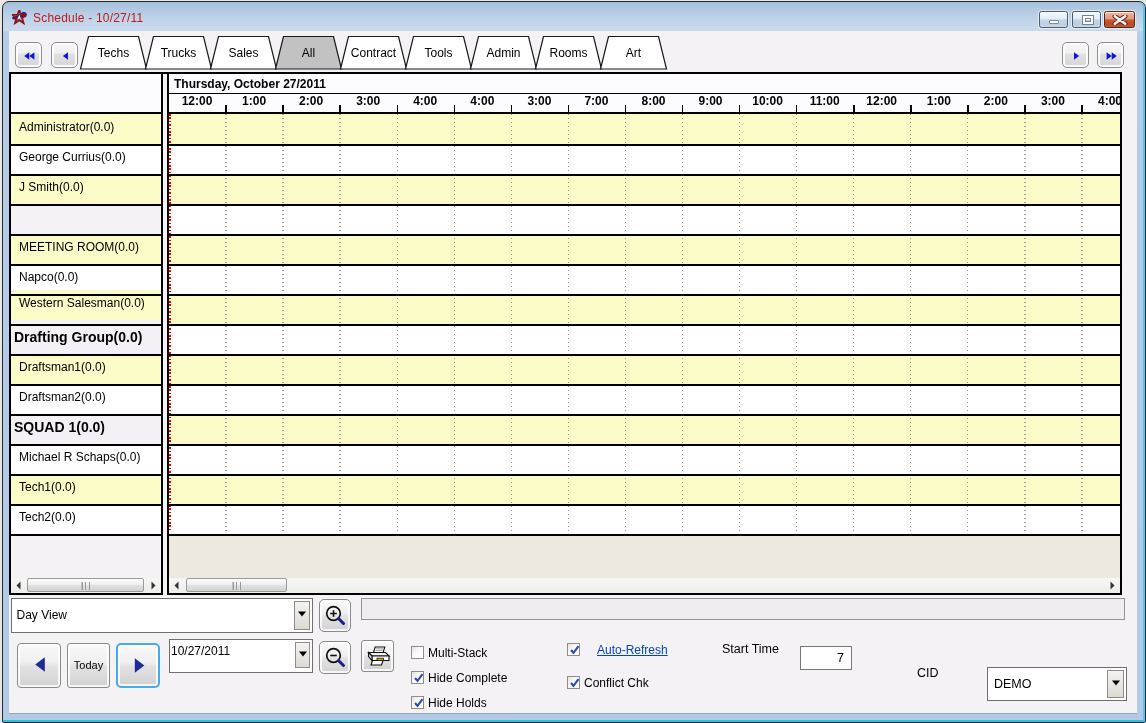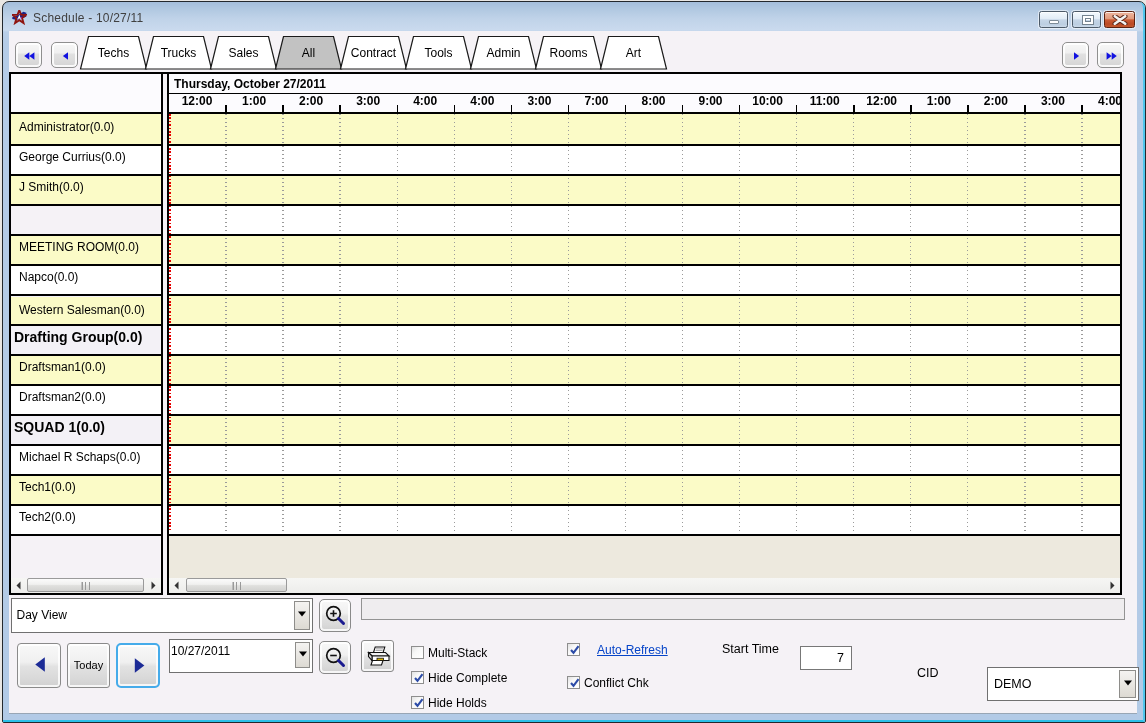--- a/index.html
+++ b/index.html
@@ -2,21 +2,21 @@
 <html><head><meta charset="utf-8"><style>
 *{margin:0;padding:0;box-sizing:border-box}
 html,body{width:1146px;height:723px;overflow:hidden}
 body{font-family:"Liberation Sans",sans-serif;background:#E9E7E4;position:relative}
 .a{position:absolute}
 .win{left:1.5px;top:1px;width:1144.5px;height:722px;border:1.2px solid #23282d;border-radius:7px 7px 2px 2px;
  background:linear-gradient(to bottom,#A4BEDB 0px,#AFC7E0 6px,#C0D3E9 17px,#CADAEE 28px,#B9CFE8 30px,#B5CCE7 40px,#B2CAE6 100%);}
 .winedge{left:2.5px;top:2px;width:1142px;height:719.5px;border-radius:6px 6px 1px 1px;
  border-right:2px solid #4FC6EC;border-bottom:2px solid #2AC0E8;pointer-events:none}
 .client{left:9px;top:31px;width:1128px;height:682.5px;background:#F5F2F6;border-bottom:1px solid #98A6B5}
-.title{left:33px;top:11px;font-size:12px;color:#404040;letter-spacing:0.2px}
+.title{left:33px;top:11px;font-size:12px;color:#b91c1c;letter-spacing:0.2px}
 .capbtn{top:11px;height:17px;border:1px solid #4D5A68;border-radius:2.5px;box-shadow:0 0 0 1px rgba(255,255,255,.55), inset 0 1px 0 rgba(255,255,255,.75);}
 .capbtn.mm{background:linear-gradient(to bottom,#F4F9FD 0%,#E2ECF6 46%,#C6D6E7 52%,#BCCEE1 82%,#CBDAE9 100%)}
 .capbtn.cl{background:linear-gradient(to bottom,#EFB7A0 0%,#E19B7D 46%,#CB5B34 52%,#BB4A25 80%,#C4592F 100%);border-color:#5E2210}
 .navb{width:27px;height:26px;top:42px;border:1px solid #8F8F8F;border-radius:5px;
  background:linear-gradient(to bottom,#F7F7F7 0%,#F0F0F0 40%,#E0E0E0 48%,#DBDBDB 75%,#D3D3D3 100%);
  box-shadow:inset 0 0 0 2px rgba(255,255,255,.85)}
 .panel{border:2px solid #000;top:71.5px;height:523px}
 .srow{left:0;width:100%;height:30px;font-size:12px;line-height:26px;padding-left:8px;white-space:nowrap;overflow:hidden}
 .grow{left:0;width:100%;height:30px}
 .rline{left:0;width:100%;height:1.9px;background:#000;z-index:5}
@@ -99,21 +99,21 @@
 <div class="a rline" style="top:70.4px"></div>
 <div class="a srow" style="top:70.5px;background:#FFFFFF;">George Currius(0.0)</div>
 <div class="a rline" style="top:100.4px"></div>
 <div class="a srow" style="top:100.5px;background:#FBFBC7;">J Smith(0.0)</div>
 <div class="a rline" style="top:130.4px"></div>
 <div class="a rline" style="top:160.4px"></div>
 <div class="a srow" style="top:160.5px;background:#FBFBC7;">MEETING ROOM(0.0)</div>
 <div class="a rline" style="top:190.4px"></div>
 <div class="a srow" style="top:190.5px;background:#FFFFFF;">Napco(0.0)</div>
 <div class="a rline" style="top:220.4px"></div>
-<div class="a srow" style="top:223px;background:#FBFBC7;">Western Salesman(0.0)</div>
+<div class="a srow" style="top:216px;background:#FBFBC7;">Western Salesman(0.0)</div>
 <div class="a rline" style="top:250.4px"></div>
 <div class="a srow" style="top:250.5px;background:#F3F1F6;font-weight:bold;font-size:14px;padding-left:3px;">Drafting Group(0.0)</div>
 <div class="a rline" style="top:280.4px"></div>
 <div class="a srow" style="top:280.5px;background:#FBFBC7;">Draftsman1(0.0)</div>
 <div class="a rline" style="top:310.4px"></div>
 <div class="a srow" style="top:310.5px;background:#FFFFFF;">Draftsman2(0.0)</div>
 <div class="a rline" style="top:340.4px"></div>
 <div class="a srow" style="top:340.5px;background:#F3F1F6;font-weight:bold;font-size:14px;padding-left:3px;">SQUAD 1(0.0)</div>
 <div class="a rline" style="top:370.4px"></div>
 <div class="a srow" style="top:370.5px;background:#FFFFFF;">Michael R Schaps(0.0)</div>
@@ -289,12 +289,12 @@
 <div class="a lbl" style="left:597px;top:643px;color:#0544C8;text-decoration:underline">Auto-Refresh</div>
 <div class="a cb" style="left:567px;top:676px">
     <svg class="a" style="left:1px;top:0px" width="12" height="12" viewBox="0 0 12 12">
       <path d="M2 6 L4.5 8.8 L9.5 2.2" fill="none" stroke="#2D4CA8" stroke-width="2.1"></path>
     </svg>
   </div>
 <div class="a lbl" style="left:584px;top:676px">Conflict Chk</div>
 <div class="a lbl" style="left:722px;top:642px;font-size:12.5px">Start Time</div>
 <div class="a" style="left:800px;top:646px;width:52px;height:24px;background:#fff;border:1px solid #777;font-size:12.5px;line-height:22px;text-align:right;padding-right:7px">7</div>
 <div class="a lbl" style="left:917px;top:666px;font-size:12.5px">CID</div>
-<div class="a combo" style="left:987px;top:666.5px;width:152px;height:34px;font-size:12.5px;line-height:32px;padding-left:6px">DEMO<div class="ddbtn" style="width:17px"></div></div>
+<div class="a combo" style="left:987px;top:666.5px;width:140px;height:34px;font-size:12.5px;line-height:32px;padding-left:6px">DEMO<div class="ddbtn" style="width:17px"></div></div>
 </body></html>

